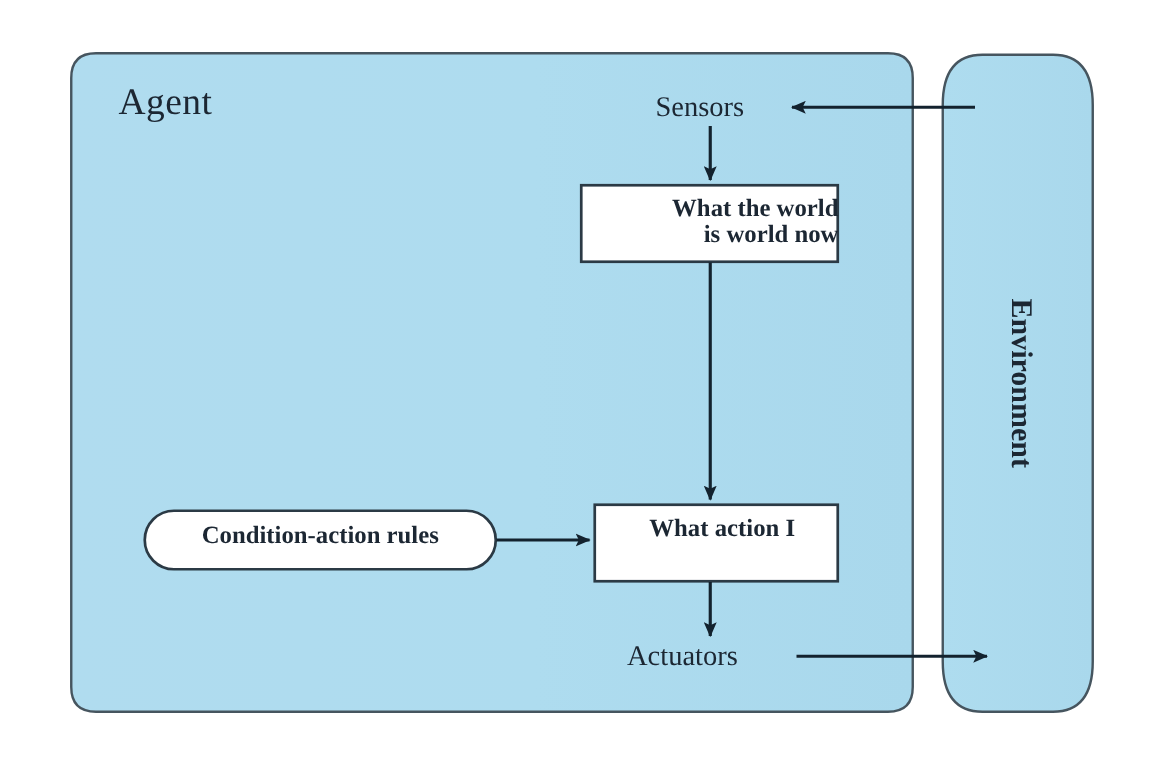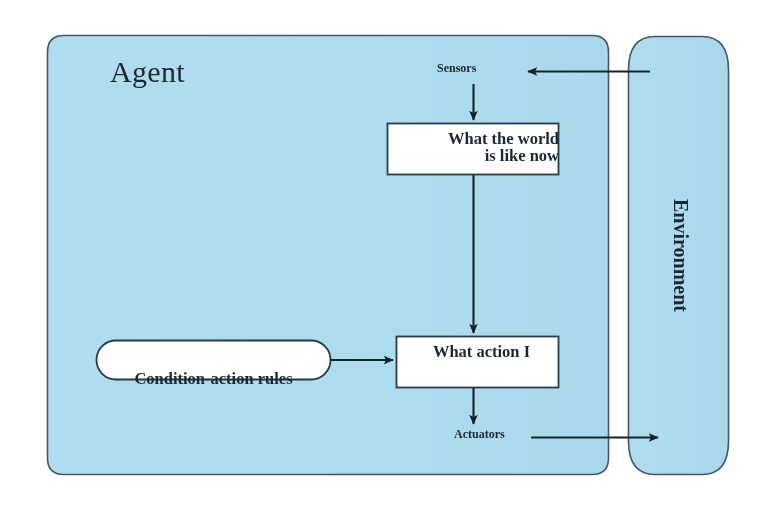--- a/index.html
+++ b/index.html
@@ -24,27 +24,26 @@
   }
   .txt {
     position: absolute;
     color: #1c2733;
     font-family: "Liberation Serif", "DejaVu Serif", serif;
     white-space: nowrap;
     text-align: center;
     line-height: 1.05;
   }
   .agent-label {
-    font-size: 30px;
+    font-size: 25px;
     letter-spacing: 0.3px;
-    margin-left: 31px;
   }
   .port-label {
-    font-size: 12px;
-    font-weight: 700;
+    font-size: 19px;
+    font-weight: 400;
   }
   .box-label {
     font-size: 16.5px;
     font-weight: 700;
   }
   .pill-label {
     font-size: 16.5px;
     font-weight: 700;
   }
   .env-label {
@@ -123,28 +122,28 @@
 
     <g>
       <line x1="531" y1="437.5" x2="658" y2="437.5" stroke="#13222e" stroke-width="2.1" marker-end="url(#arrowhead)"></line>
     </g>
   </svg>
 
   <div class="txt agent-label" style="left:79px; top:56px;">Agent</div>
 
   <div class="txt port-label" style="left:437px; top:62px;">Sensors</div>
 
-  <div class="txt port-label" style="left:454px; top:428px;">Actuators</div>
+  <div class="txt port-label" style="left:418px; top:428px;">Actuators</div>
 
   <div class="txt box-label" style="left:387px; top:130px; width:172px;text-align:right;">
     <div>What the world</div>
-    <div>is like now</div>
+    <div>is world now</div>
   </div>
 
   <div class="txt box-label" style="left:396px; top:343px; width:171px;">
     <div>What action I</div>
   </div>
 
-  <div class="txt pill-label" style="left:96px; top:370px; width:235px;">Condition-action rules</div>
+  <div class="txt pill-label" style="left:96px; top:348px; width:235px;">Condition-action rules</div>
 
   <div class="txt env-label" style="left:609px; top:245px; width:142px; transform: rotate(90deg);">Environment</div>
 
 </div>
 
 </body></html>

